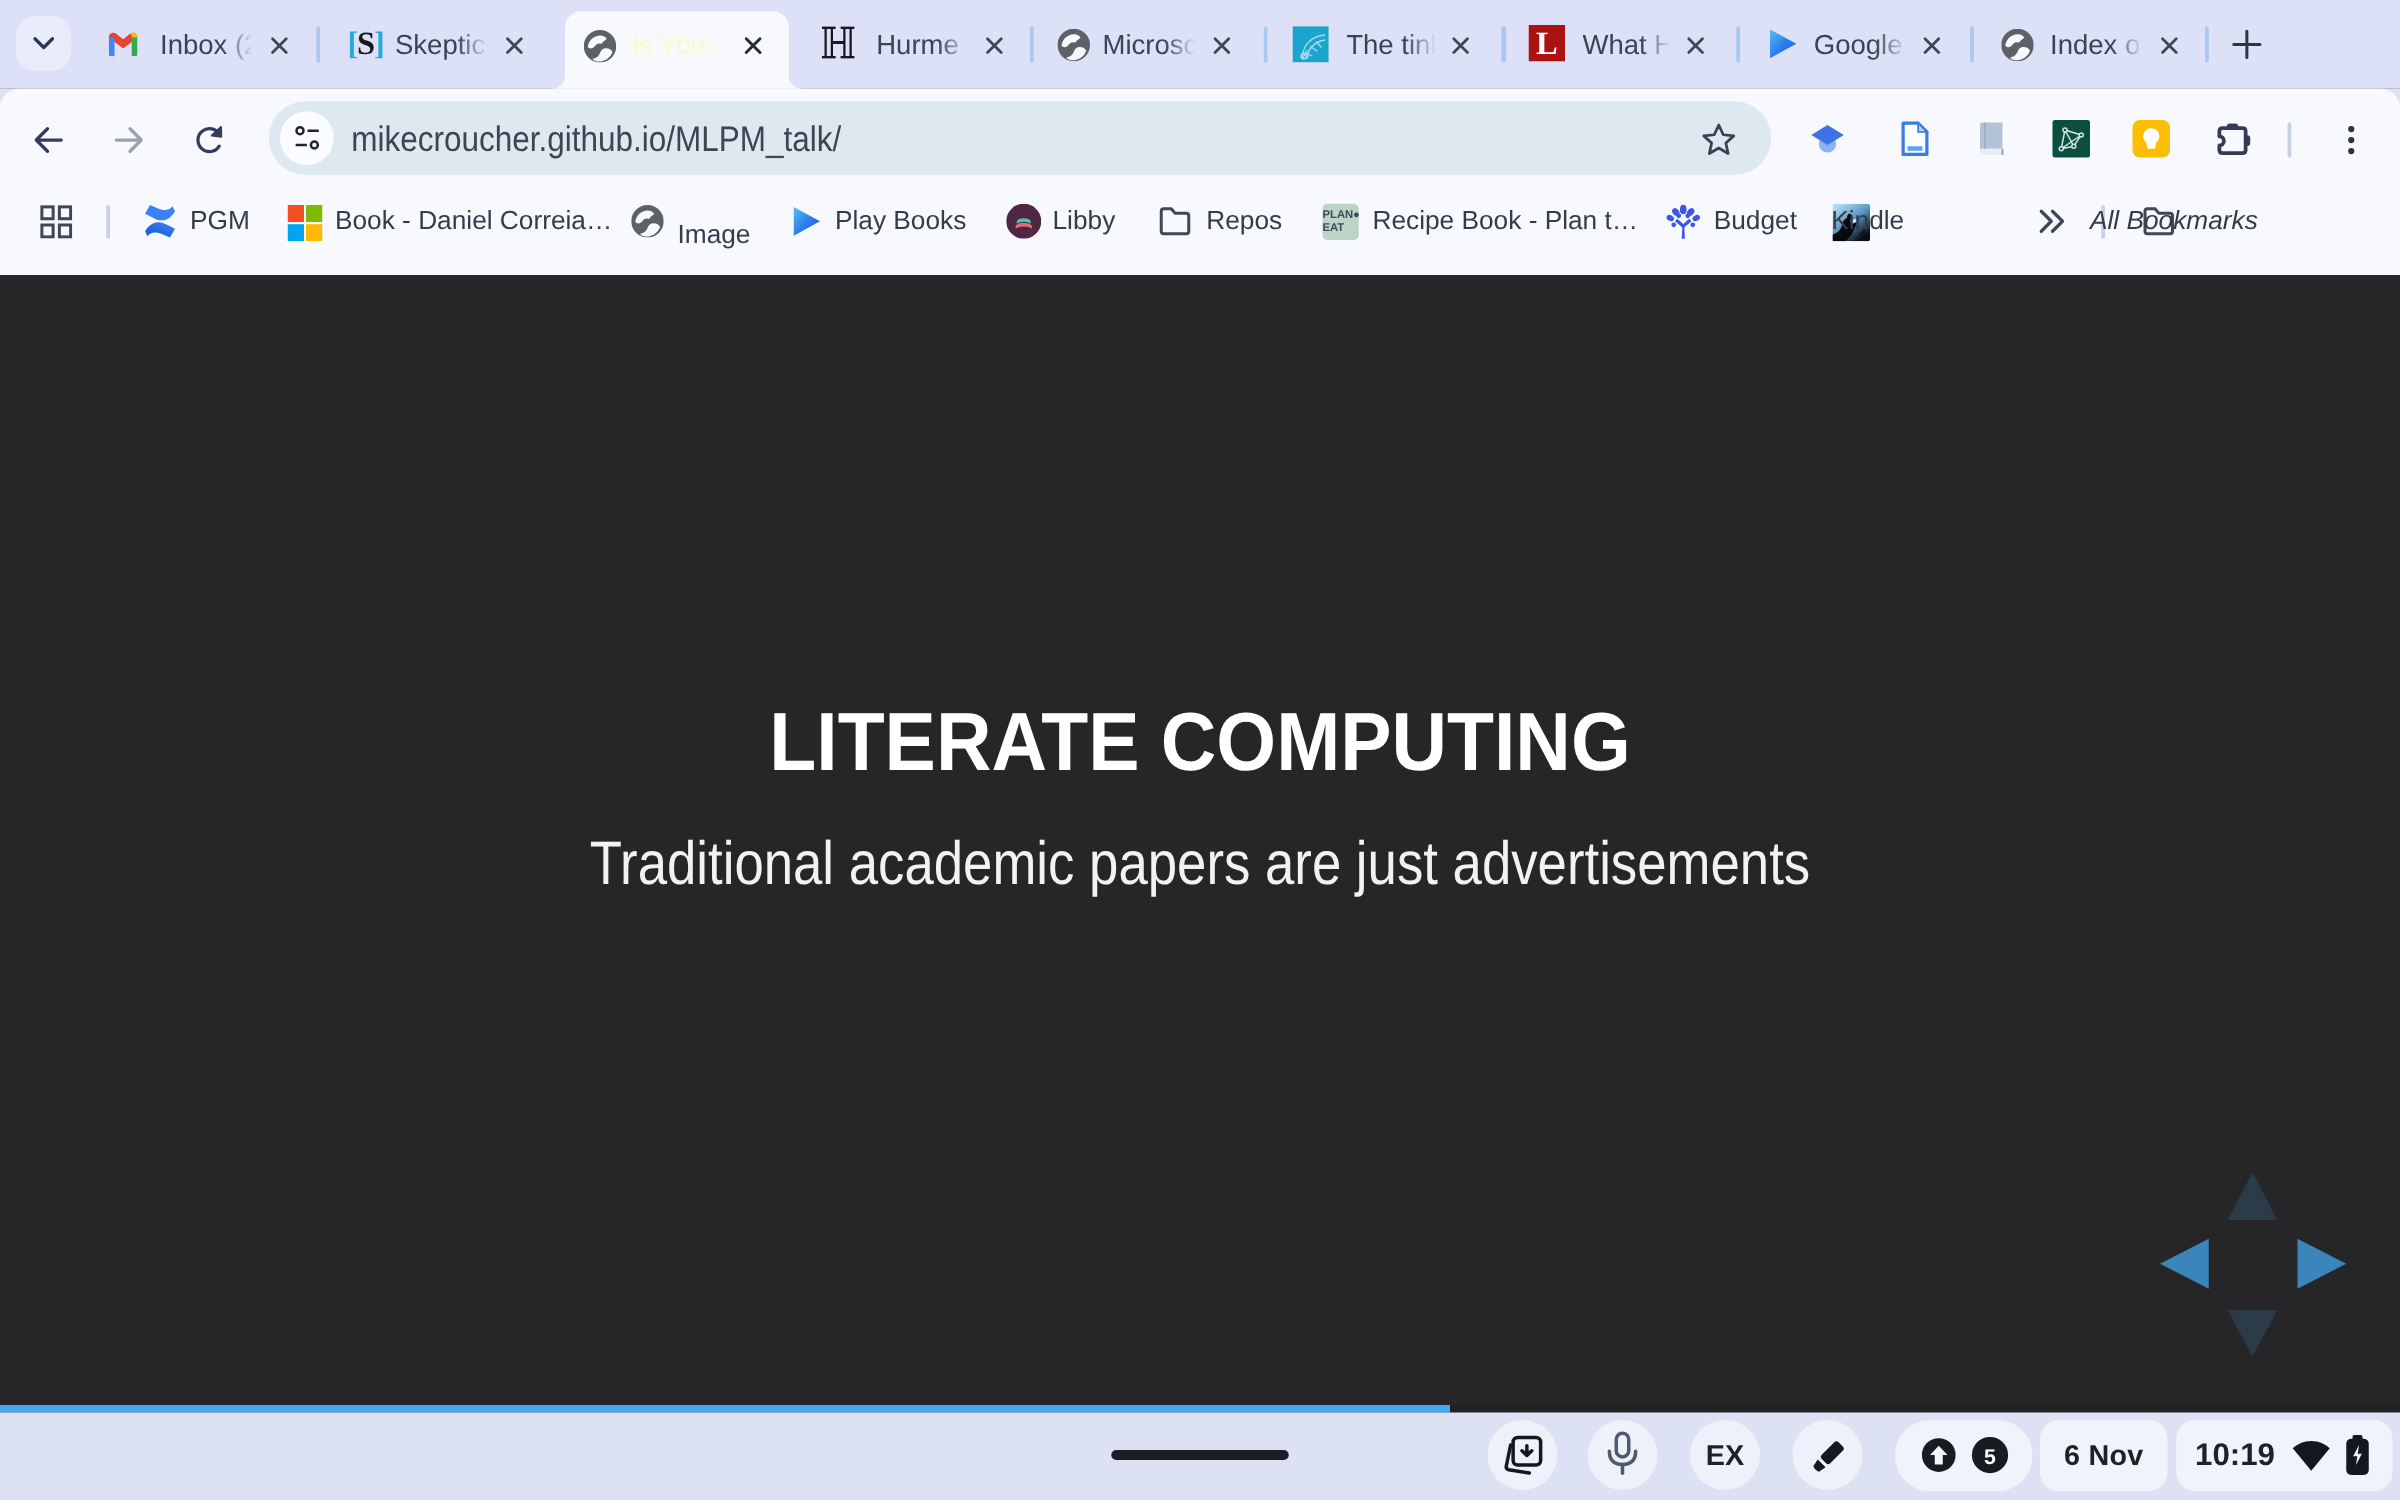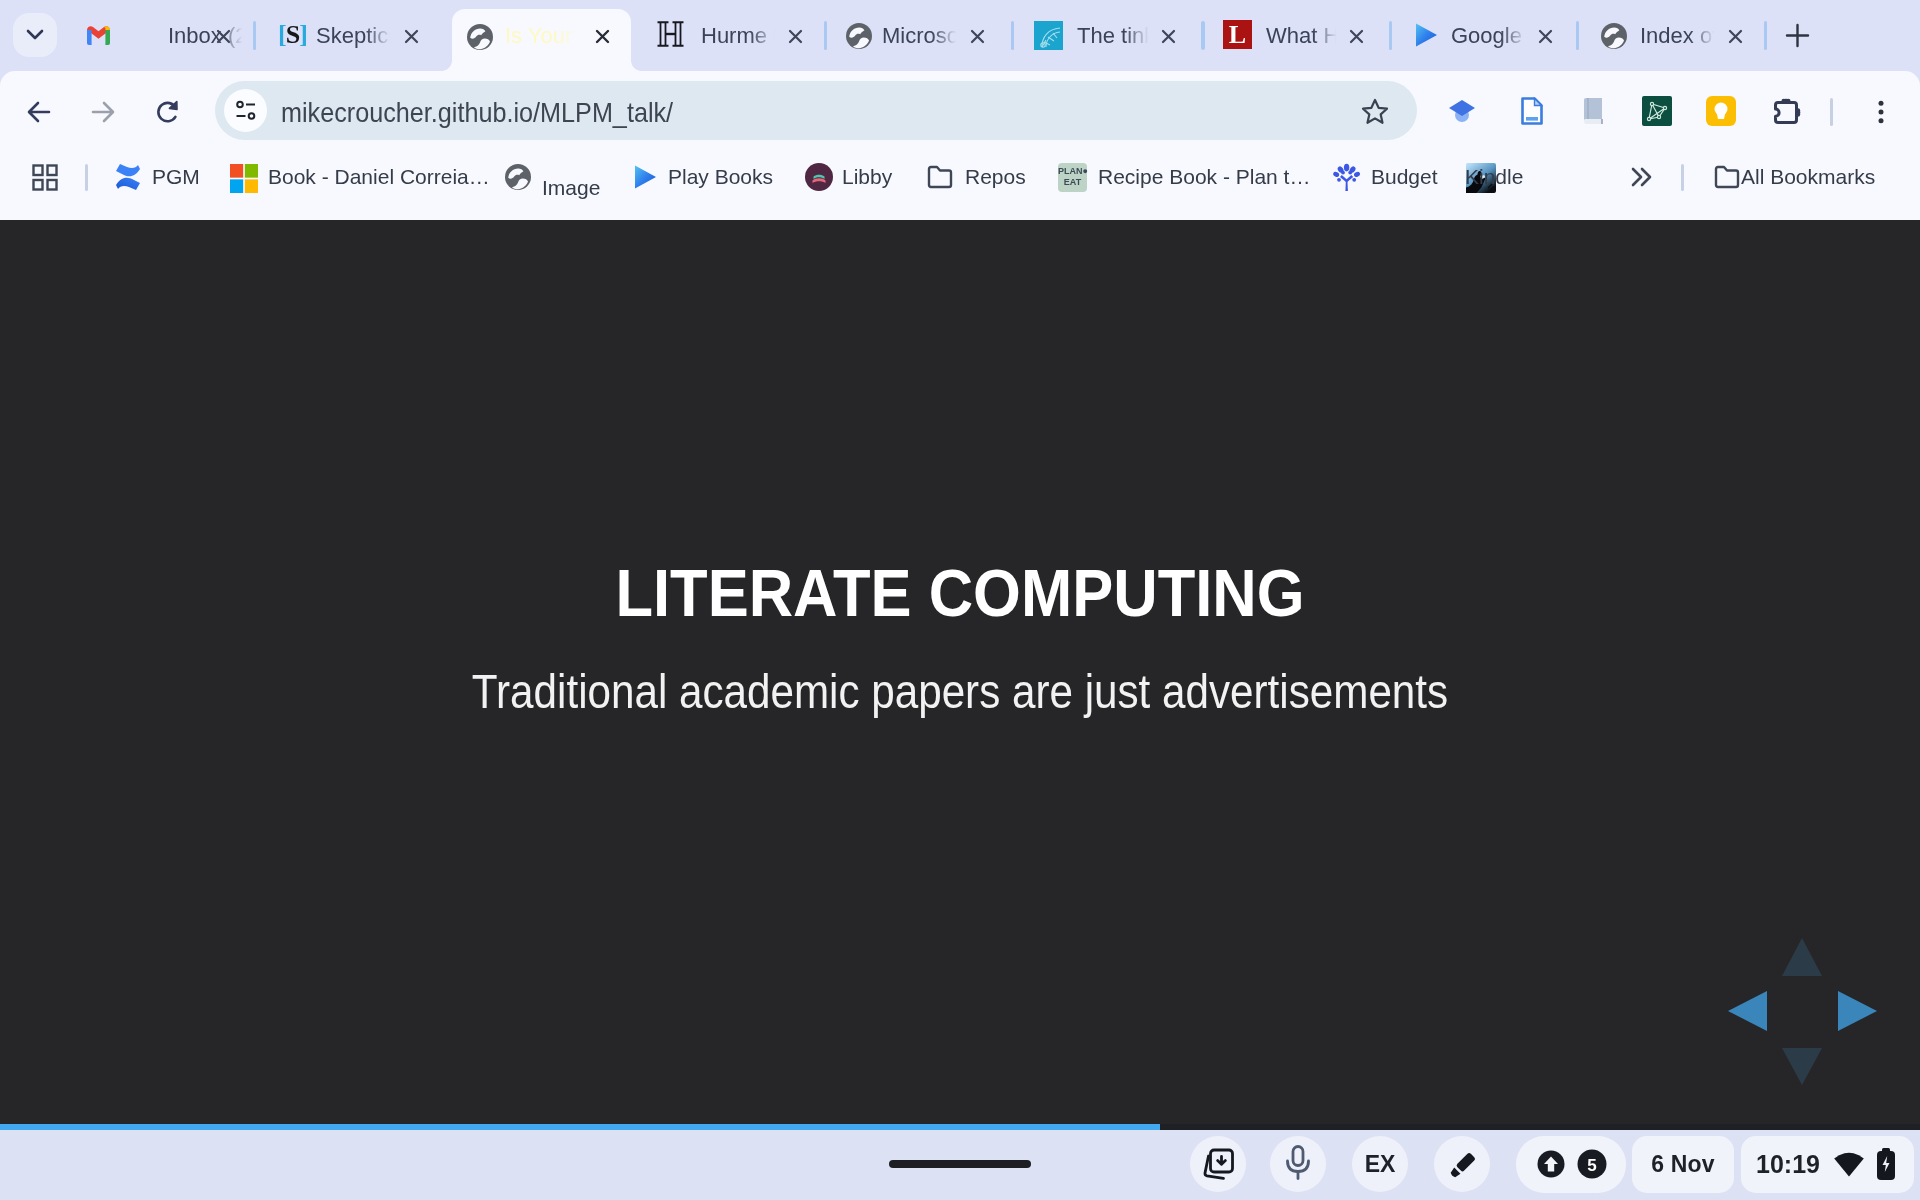--- a/index.html
+++ b/index.html
@@ -44,21 +44,21 @@
 <svg class="abs" style="left:26px;top:29px;" width="18" height="12" viewBox="0 0 18 12">
     <path d="M2 2 L9 9 L16 2" fill="none" stroke="#2e3856" stroke-width="2.6" stroke-linecap="round" stroke-linejoin="round"></path>
   </svg>
 
 <svg class="abs" style="left:87px;top:25px;" width="23" height="20" viewBox="0 0 23 20">
   <path d="M0 5 C0 1.5 3.7 0.2 6 2 L11.5 6.3 L17 2 C19.3 0.2 23 1.5 23 5 L18.4 8.6 L11.5 13.8 L4.6 8.6 Z" fill="#ea4335"></path>
   <path d="M0 5 H4.6 V20 H1.9 Q0 20 0 18 Z" fill="#4285f4"></path>
   <path d="M18.4 5 H23 V18 Q23 20 21.1 20 H18.4 Z" fill="#34a853"></path>
   <path d="M17 2 C19.3 0.2 23 1.5 23 5 L18.4 5 L18.4 3.1 Z" fill="#fbbc04"></path>
 </svg>
-<div class="tabtxt" style="left:128px;width:80px;margin-left:40px;">Inbox (2</div>
+<div class="tabtxt" style="left:128px;width:80px;">Inbox (2</div>
 <svg class="closex" style="left:215.5px;" width="15" height="15" viewBox="0 0 15 15">
     <path d="M2 2 L13 13 M13 2 L2 13" stroke="#3e4658" stroke-width="2.2" stroke-linecap="round"></path>
   </svg>
 <div class="sep" style="left:252.8px;"></div>
 
 <div class="abs" style="left:278px;top:21px;width:26px;height:28px;font-family:'Liberation Serif',serif;font-weight:bold;font-size:26px;line-height:28px;letter-spacing:-1px;text-align:center;color:#29aade;">[<span style="color:#17181c;">S</span>]</div>
 <div class="tabtxt" style="left:316px;width:80px;">Skeptics</div>
 <svg class="closex" style="left:403.5px;" width="15" height="15" viewBox="0 0 15 15">
     <path d="M2 2 L13 13 M13 2 L2 13" stroke="#3e4658" stroke-width="2.2" stroke-linecap="round"></path>
   </svg>
@@ -270,21 +270,21 @@
   <circle cx="14" cy="14" r="14" fill="#502742"></circle>
   <path d="M7.5 17.5 C10.5 14.5 17.5 14.5 20.5 17.5 L20.5 20 C17.5 17.5 10.5 17.5 7.5 20 Z" fill="#e06a77"></path>
   <path d="M8.5 13.5 C11.5 11 16.5 11 19.5 13.5 L19.5 16 C16.5 13.8 11.5 13.8 8.5 16 Z" fill="#4fc4b0"></path>
 </svg>
 <div class="bmtxt" style="left:842px;">Libby</div>
 <svg class="abs" style="left:927px;top:165px;" width="26" height="24" viewBox="0 0 26 24">
   <path d="M2 4 Q2 2 4 2 H10 L13 5.5 H22 Q24 5.5 24 7.5 V20 Q24 22 22 22 H4 Q2 22 2 20 Z" fill="none" stroke="#3f4757" stroke-width="2.4" stroke-linejoin="round"></path>
 </svg>
 <div class="bmtxt" style="left:965px;">Repos</div>
 <div class="abs" style="left:1058px;top:163px;width:29px;height:29px;border-radius:4px;background:#bdd3c6;"></div>
-<div class="abs" style="left:1058px;top:166px;width:29px;text-align:center;font-weight:bold;font-size:9px;line-height:11px;color:#3c4b55;">PLAN●<br>EAT</div>
+<div class="abs" style="left:1058px;top:166px;width:29px;text-align:left;font-weight:bold;font-size:9px;line-height:11px;color:#3c4b55;">PLAN●<br>EAT</div>
 <div class="bmtxt" style="left:1098px;">Recipe Book - Plan t…</div>
 <svg class="abs" style="left:1332px;top:163px;" width="29" height="29" viewBox="0 0 29 29">
   <g fill="#3c57e5">
     <path d="M13.4 28 H15.9 L15.4 17 H13.9 Z"></path>
     <path d="M14.6 19.5 L8 14 L9.8 12 L14.6 16.2 L19.4 12 L21.2 14 Z"></path>
     <ellipse cx="14.6" cy="4.6" rx="2.7" ry="3.8"></ellipse>
     <ellipse cx="8.6" cy="6.6" rx="2.5" ry="3.4" transform="rotate(-38 8.6 6.6)"></ellipse>
     <ellipse cx="20.6" cy="6.6" rx="2.5" ry="3.4" transform="rotate(38 20.6 6.6)"></ellipse>
     <ellipse cx="4.2" cy="11.4" rx="2.3" ry="3.1" transform="rotate(-64 4.2 11.4)"></ellipse>
     <ellipse cx="25" cy="11.4" rx="2.3" ry="3.1" transform="rotate(64 25 11.4)"></ellipse>
@@ -309,21 +309,21 @@
   <path d="M22 25 L26 21 M24 27 L27.5 23.5" stroke="#0a0e13" stroke-width="1.2"></path>
 </svg>
 <div class="bmtxt" style="left:1465px;">Kindle</div>
 <svg class="abs" style="left:1630px;top:166px;" width="24" height="22" viewBox="0 0 24 22">
     <path d="M3 3 L11 11 L3 19 M12 3 L20 11 L12 19" fill="none" stroke="#3f4757" stroke-width="2.6" stroke-linecap="round" stroke-linejoin="round"></path>
   </svg>
 <div class="abs" style="left:1681px;top:164px;width:3px;height:27px;border-radius:2px;background:#c8d0e4;"></div>
 <svg class="abs" style="left:1714px;top:165px;" width="26" height="24" viewBox="0 0 26 24">
   <path d="M2 4 Q2 2 4 2 H10 L13 5.5 H22 Q24 5.5 24 7.5 V20 Q24 22 22 22 H4 Q2 22 2 20 Z" fill="none" stroke="#3f4757" stroke-width="2.4" stroke-linejoin="round"></path>
 </svg>
-<div class="bmtxt" style="left:1741px;">All Bookmarks</div>
+<div class="bmtxt" style="left:1672px;font-style:italic;">All Bookmarks</div>
 
 <div class="abs" id="title" style="left:0;top:560px;width:1920px;text-align:center;color:#fff;font-size:66px;line-height:1;font-weight:bold;transform:scaleX(0.932);">LITERATE COMPUTING</div>
 <div class="abs" id="subtitle" style="left:0;top:667px;width:1920px;text-align:center;color:#f2f2f2;font-size:49px;line-height:1;transform:scaleX(0.861);">Traditional academic papers are just advertisements</div>
 
 <svg class="abs" style="left:1720px;top:930px;" width="170" height="165" viewBox="0 0 170 165">
   <polygon points="82,8 102,46 62,46" fill="#2b3c48"></polygon>
   <polygon points="8,81 47,61 47,101" fill="#3a86bb"></polygon>
   <polygon points="157,81 118,61 118,101" fill="#3a86bb"></polygon>
   <polygon points="62,118 102,118 82,155" fill="#2b3c48"></polygon>
 </svg>

